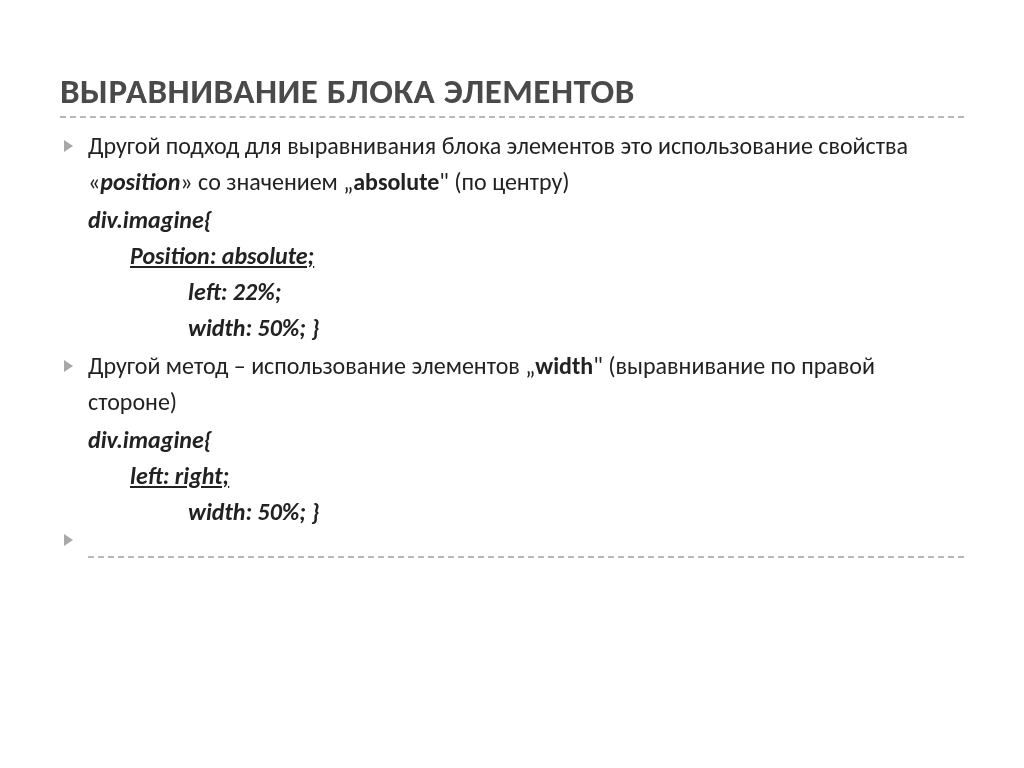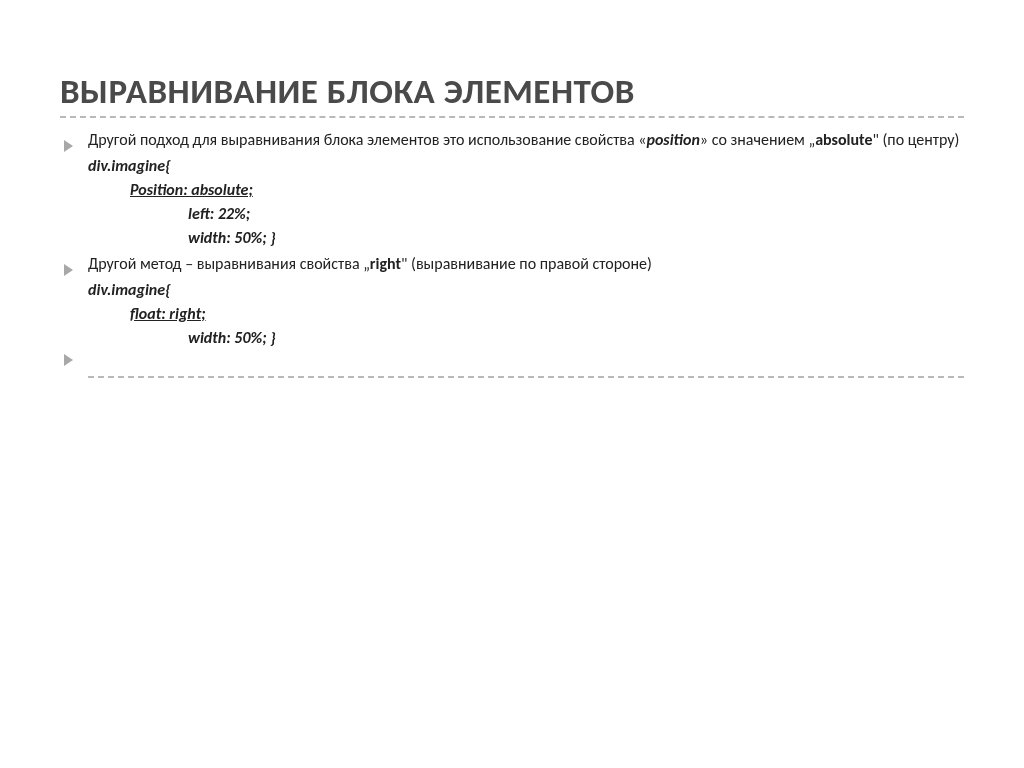--- a/index.html
+++ b/index.html
@@ -22,21 +22,21 @@
   .title {
     font-size: 35px;
     font-weight: 700;
     color: #4a4a4a;
     letter-spacing: 0.5px;
     border-bottom: 2px dashed #b9b9b9;
     padding-bottom: 4px;
     margin-bottom: 10px;
   }
   .content {
-    font-size: 16px;
+    font-size: 24px;
     line-height: 1.5;
     color: #222;
   }
   .bullet {
     position: relative;
     padding-left: 28px;
     margin: 2px 0;
   }
   .bullet::before {
     content: "";
@@ -93,24 +93,24 @@
     <div class="bullet">
       <span>Другой подход для выравнивания блока элементов это использование свойства «</span><span class="bi">position</span><span>» со значением „</span><span class="b">absolute</span><span>" (по центру)</span>
     </div>
 
     <div class="code">div.imagine{</div>
     <div class="code indent1">Position: absolute;</div>
     <div class="code indent2">left: 22%;</div>
     <div class="code indent2">width: 50%;   }</div>
 
     <div class="bullet">
-      <span>Другой метод – выравнивания свойства „</span><span class="b">right</span><span>" (выравнивание по правой стороне)</span>
+      <span>Другой метод – использование элементов „</span><span class="b">width</span><span>" (выравнивание по правой стороне)</span>
     </div>
 
     <div class="code">div.imagine{</div>
-    <div class="code indent1">float: right;</div>
+    <div class="code indent1">left: right;</div>
     <div class="code indent2">width: 50%;   }</div>
 
     <div class="spacer-bullet"></div>
     <div class="bottom-rule"></div>
 
   </div>
 </div>
 
 </body></html>

